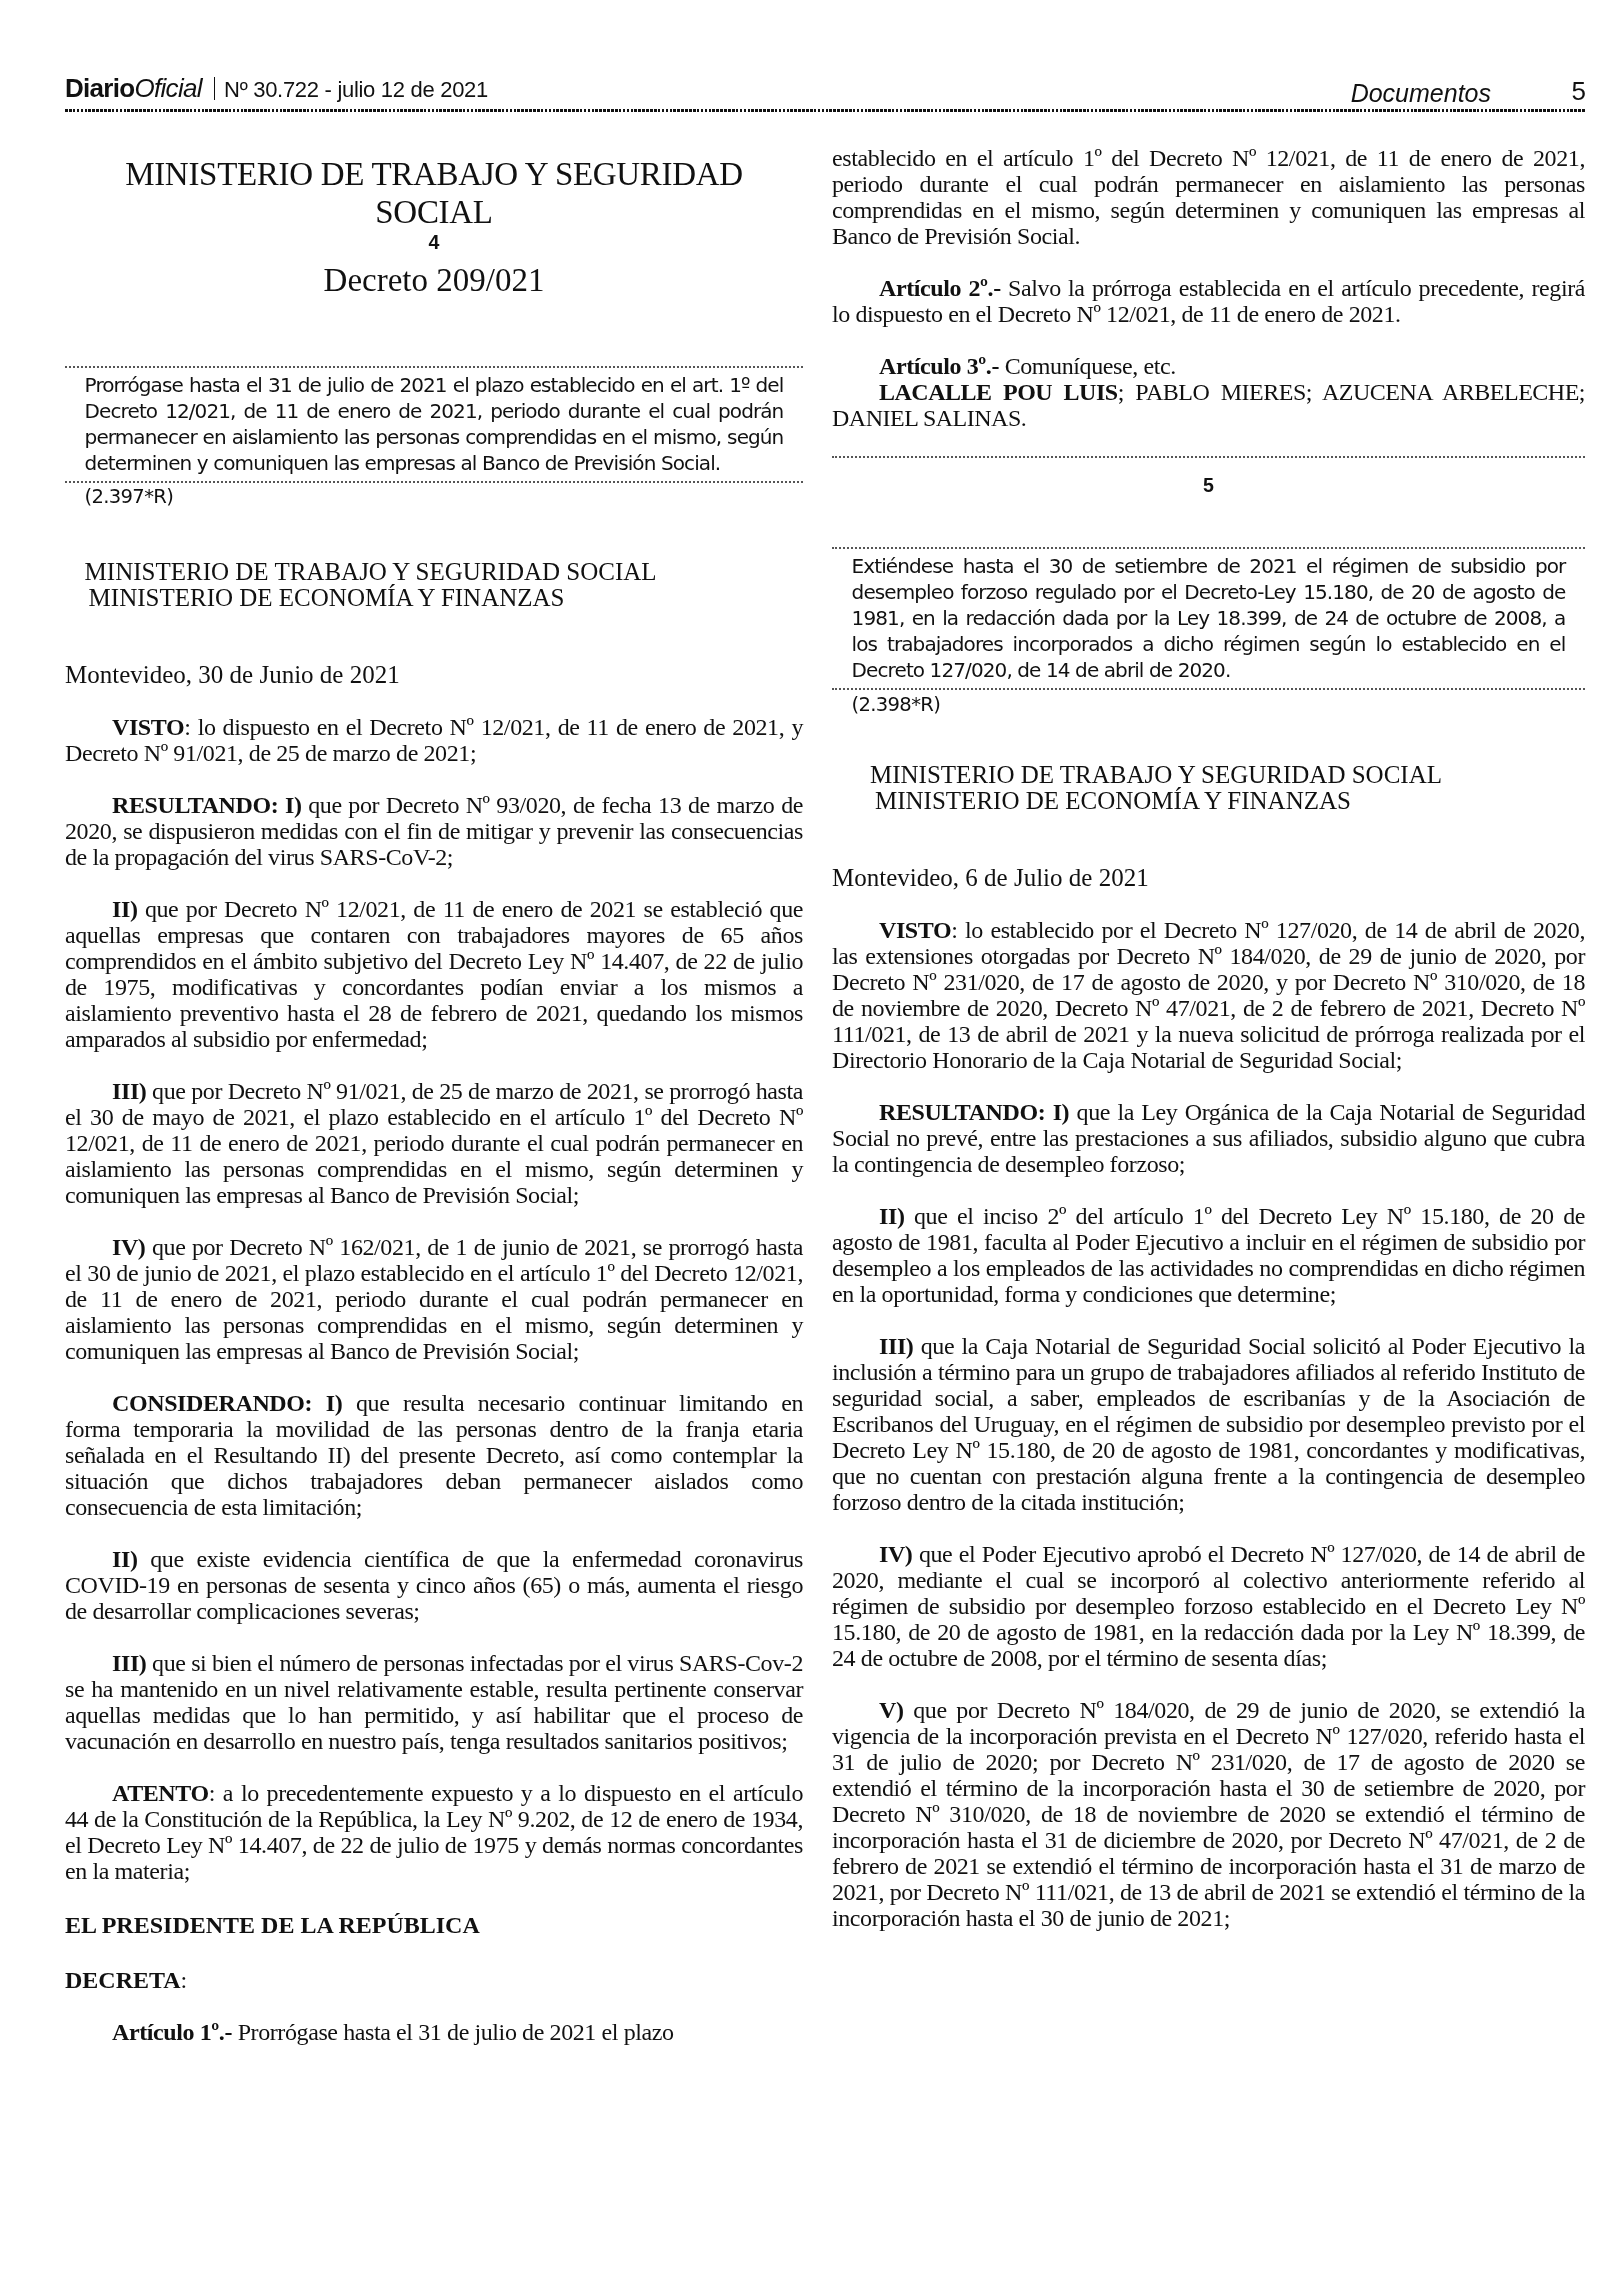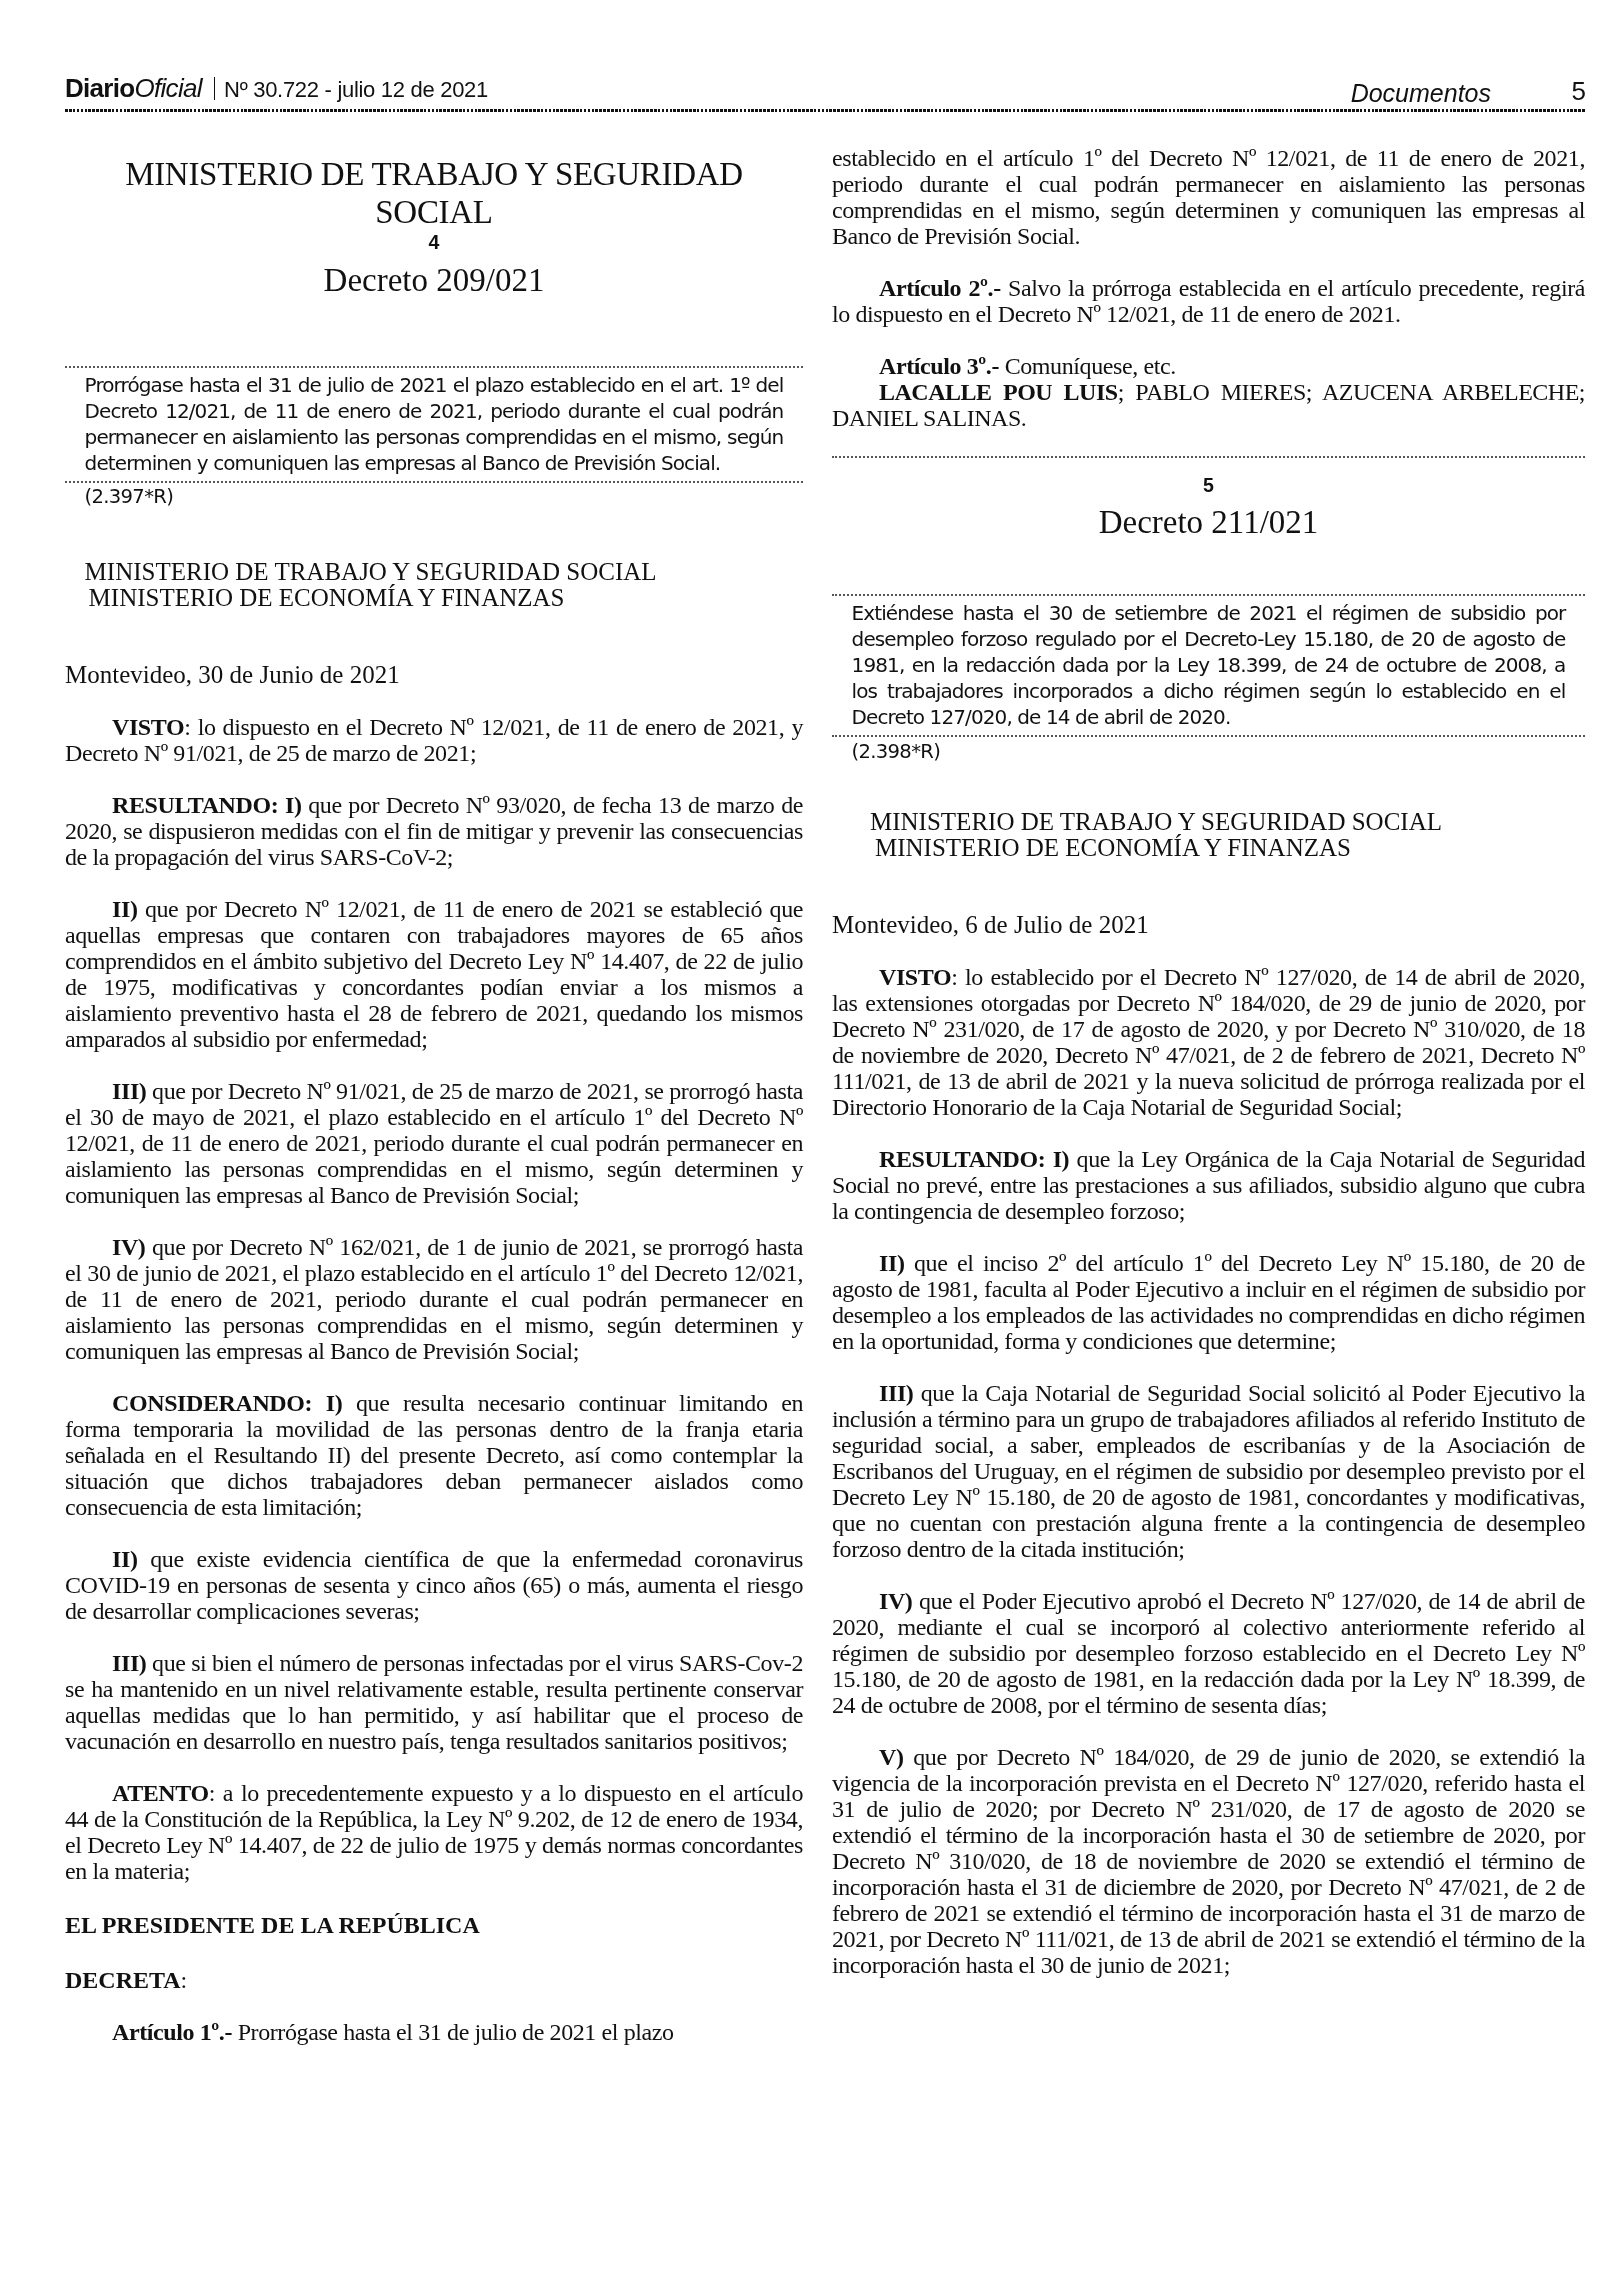--- a/index.html
+++ b/index.html
@@ -116,21 +116,20 @@
 </div>
 
 <div class="col right">
   <p class="para" style="text-indent:0">establecido en el artículo 1º del Decreto Nº 12/021, de 11 de enero de 2021, periodo durante el cual podrán permanecer en aislamiento las personas comprendidas en el mismo, según determinen y comuniquen las empresas al Banco de Previsión Social.</p>
   <p class="para"><b>Artículo 2º.-</b><span> Salvo la prórroga establecida en el artículo precedente, regirá lo dispuesto en el Decreto Nº 12/021, de 11 de enero de 2021.</span></p>
   <p class="para"><b>Artículo 3º.-</b><span> Comuníquese, etc.</span></p>
   <p class="signatures"><b>LACALLE POU LUIS</b><span>; PABLO MIERES; AZUCENA ARBELECHE; DANIEL SALINAS.</span></p>
 
   <div class="dotted sep-block"></div>
   <div class="doc-number">5</div>
-  <div class="decree-title">Decreto 211/021</div>
 
   <div class="summary">
     <div class="dotted"></div>
     <div class="text">Extiéndese hasta el 30 de setiembre de 2021 el régimen de subsidio por desempleo forzoso regulado por el Decreto-Ley 15.180, de 20 de agosto de 1981, en la redacción dada por la Ley 18.399, de 24 de octubre de 2008, a los trabajadores incorporados a dicho régimen según lo establecido en el Decreto 127/020, de 14 de abril de 2020.</div>
     <div class="dotted"></div>
     <div class="ref">(2.398*R)</div>
   </div>
 
   <div class="ministries">
     <div>MINISTERIO DE TRABAJO Y SEGURIDAD SOCIAL</div>

